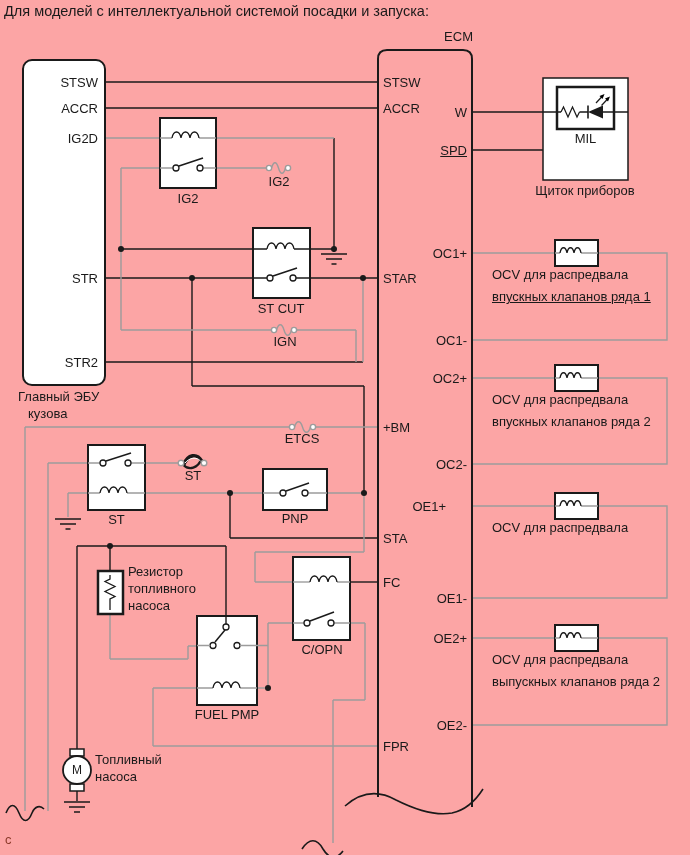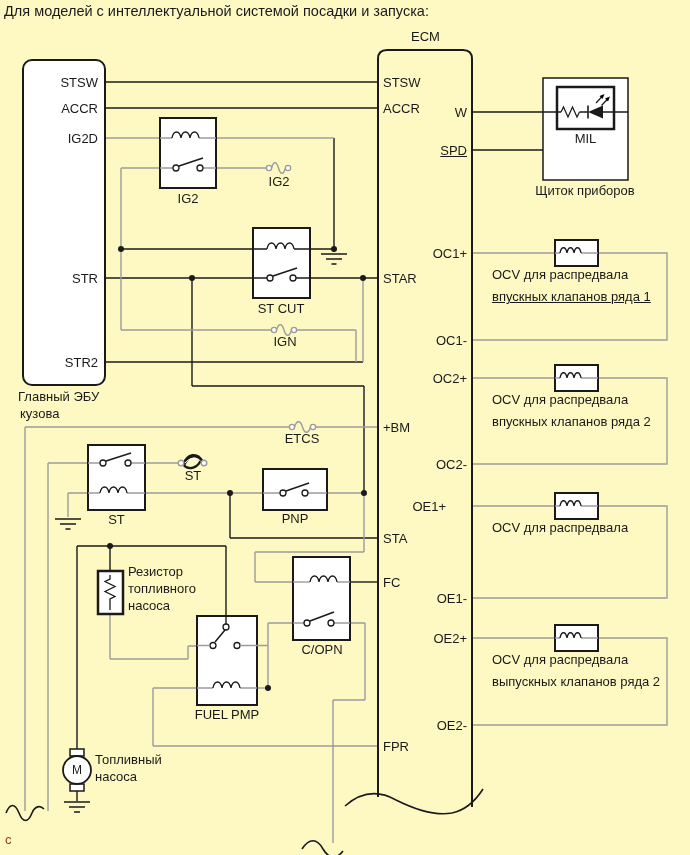--- a/index.html
+++ b/index.html
@@ -1,16 +1,16 @@
 <!DOCTYPE html>
 <html><head>
 <meta charset="utf-8">
 <style>
   html,body{margin:0;padding:0;background:#fff;}
-  #canvas{position:relative;width:690px;height:855px;background:#fef9c3;overflow:hidden;
+  #canvas{position:relative;width:690px;height:855px;background:#fca5a5;overflow:hidden;
           font-family:"Liberation Sans", sans-serif;color:#1a1a1a;}
   #wiring{position:absolute;left:0;top:0;}
   .lbl{position:absolute;font-size:13px;line-height:15px;white-space:nowrap;color:#1a1a1a;}
   .ctr{text-align:center;}
   .rgt{text-align:right;}
   .title{font-size:14.5px;}
   .small{font-size:12px;}
 </style>
 </head>
 <body>
@@ -200,29 +200,29 @@
 
   <g stroke="#1a1a1a" stroke-width="1.6" fill="none">
     <path d="M6,813 c4,-10 9,-10 13,0 c4,10 9,10 13,0 c3,-7 8,-8 12,-4"></path>
     <path d="M302,849 c7,-11 15,-11 21,0 c6,10 13,11 20,2"></path>
     <path d="M345,806 C362,791 380,791 396,800 C414,809 436,816 452,813 C466,810 476,800 483,789"></path>
   </g>
 </svg>
 
 <div class="lbl title" style="left:4px;top:4px;">Для моделей с интеллектуальной системой посадки и запуска:</div>
 
-<div class="lbl ctr" style="left:378px;top:29px;width:95px;">ECM</div>
+<div class="lbl ctr" style="left:378px;top:29px;width:95px;text-align:right;">ECM</div>
 
 <div class="lbl rgt" style="left:36px;top:75px;width:62px;">STSW</div>
 <div class="lbl rgt" style="left:36px;top:101px;width:62px;">ACCR</div>
 <div class="lbl rgt" style="left:36px;top:131px;width:62px;">IG2D</div>
 <div class="lbl rgt" style="left:36px;top:271px;width:62px;">STR</div>
 <div class="lbl rgt" style="left:36px;top:355px;width:62px;">STR2</div>
 <div class="lbl" style="left:18px;top:389px;">Главный ЭБУ</div>
-<div class="lbl" style="left:20px;top:406px;">кузова</div>
+<div class="lbl" style="left:28px;top:406px;">кузова</div>
 
 <div class="lbl" style="left:383px;top:75px;">STSW</div>
 <div class="lbl" style="left:383px;top:101px;">ACCR</div>
 <div class="lbl" style="left:383px;top:271px;">STAR</div>
 <div class="lbl" style="left:383px;top:420px;">+BM</div>
 <div class="lbl" style="left:383px;top:531px;">STA</div>
 <div class="lbl" style="left:383px;top:575px;">FC</div>
 <div class="lbl" style="left:383px;top:739px;">FPR</div>
 
 <div class="lbl rgt" style="left:405px;top:105px;width:62px;">W</div>

